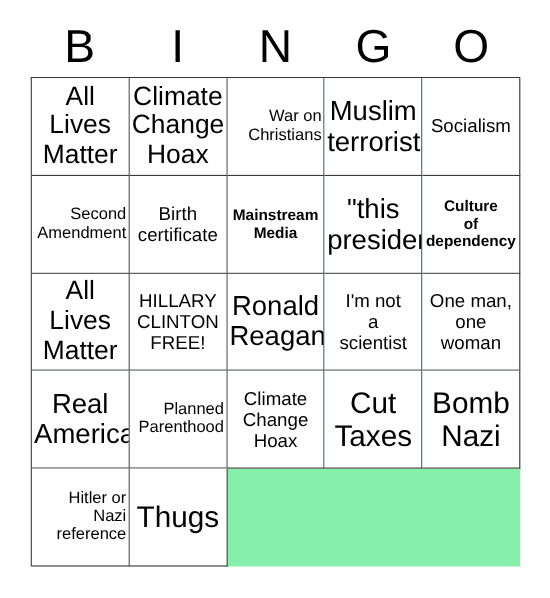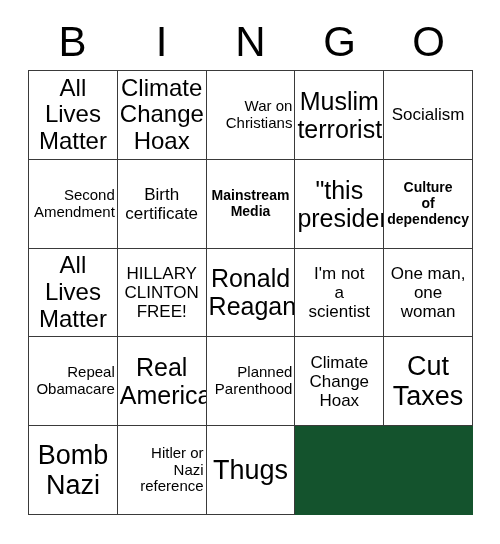--- a/index.html
+++ b/index.html
@@ -50,21 +50,21 @@
     left: 28px;
     top: 70px;
     width: 445px;
     height: 445px;
     display: grid;
     grid-template-columns: repeat(5, 1fr);
     grid-template-rows: repeat(5, 1fr);
     border-top: 1px solid #3a3a3a;
     border-left: 1px solid #3a3a3a;
     box-sizing: border-box;
-    background: #14532d;
+    background: #86efac;
   }
 
   .bingo-cell {
     border-right: 1px solid #3a3a3a;
     border-bottom: 1px solid #3a3a3a;
     box-sizing: border-box;
     display: flex;
     align-items: center;
     justify-content: center;
     text-align: center;
@@ -165,24 +165,20 @@
         <span class="cell-text">I'm not
 a
 scientist</span>
       </div>
 
     <div class="bingo-cell fs-sm">
         <span class="cell-text">One man,
 one
 woman</span>
       </div>
-    <div class="bingo-cell fs-xs">
-        <span class="cell-text">Repeal
-Obamacare</span>
-      </div>
     <div class="bingo-cell fs-md">
         <span class="cell-text">Real
 America</span>
       </div>
     <div class="bingo-cell fs-xs">
         <span class="cell-text">Planned
 Parenthood</span>
       </div>
 
     <div class="bingo-cell fs-sm">

